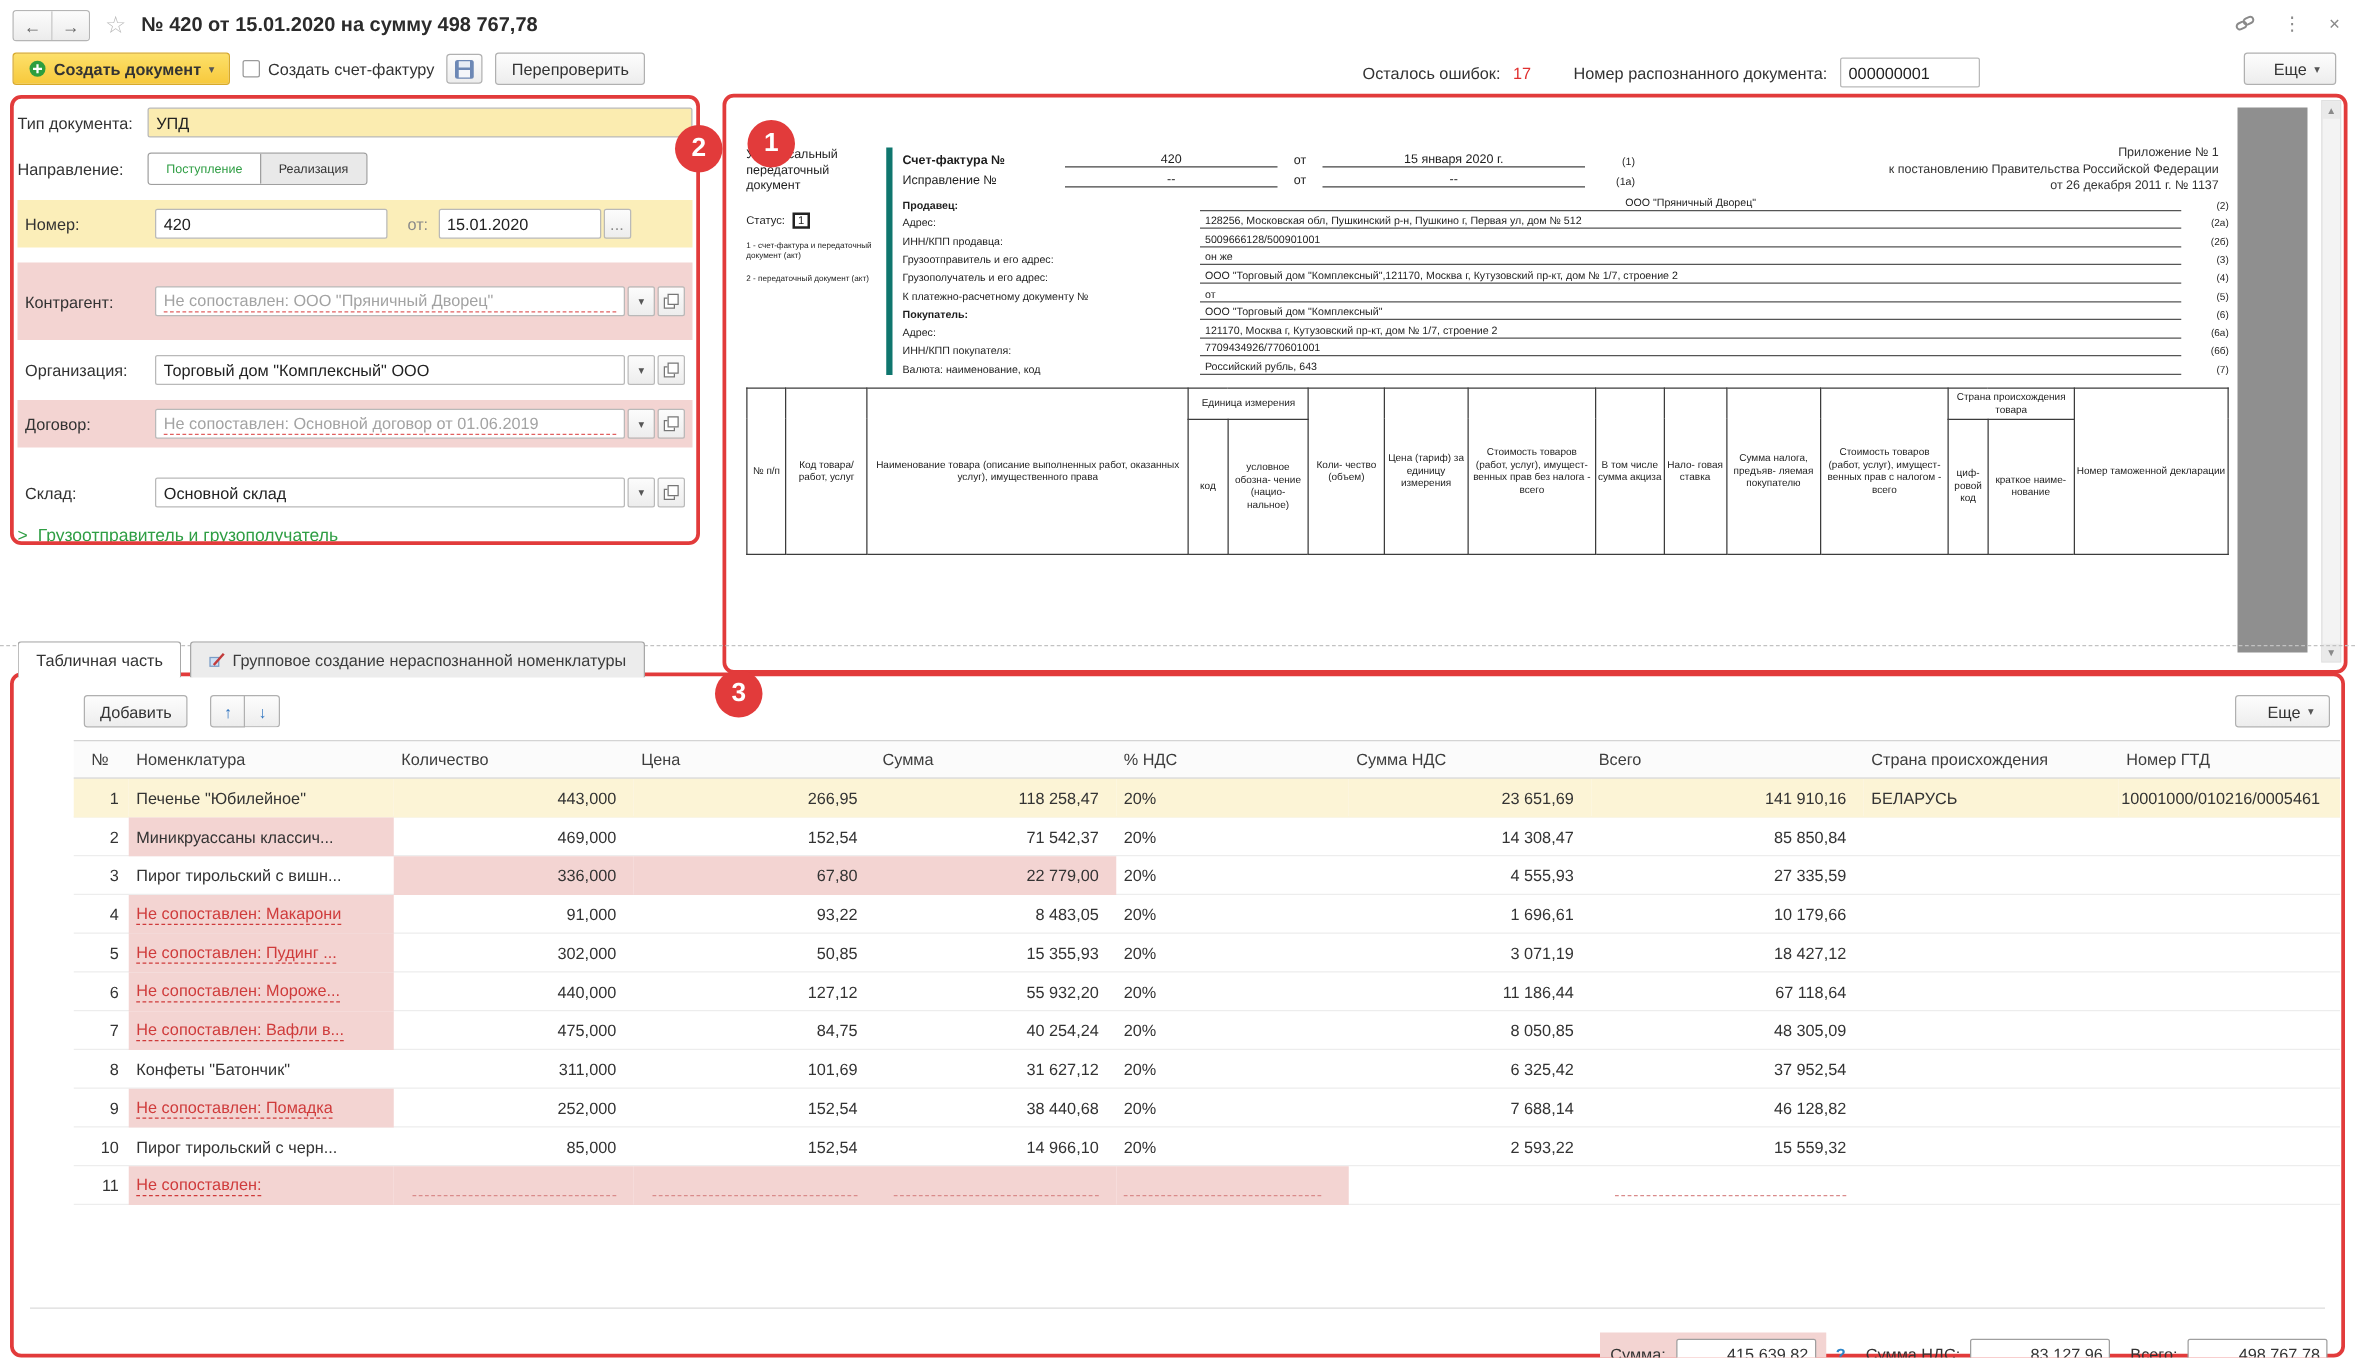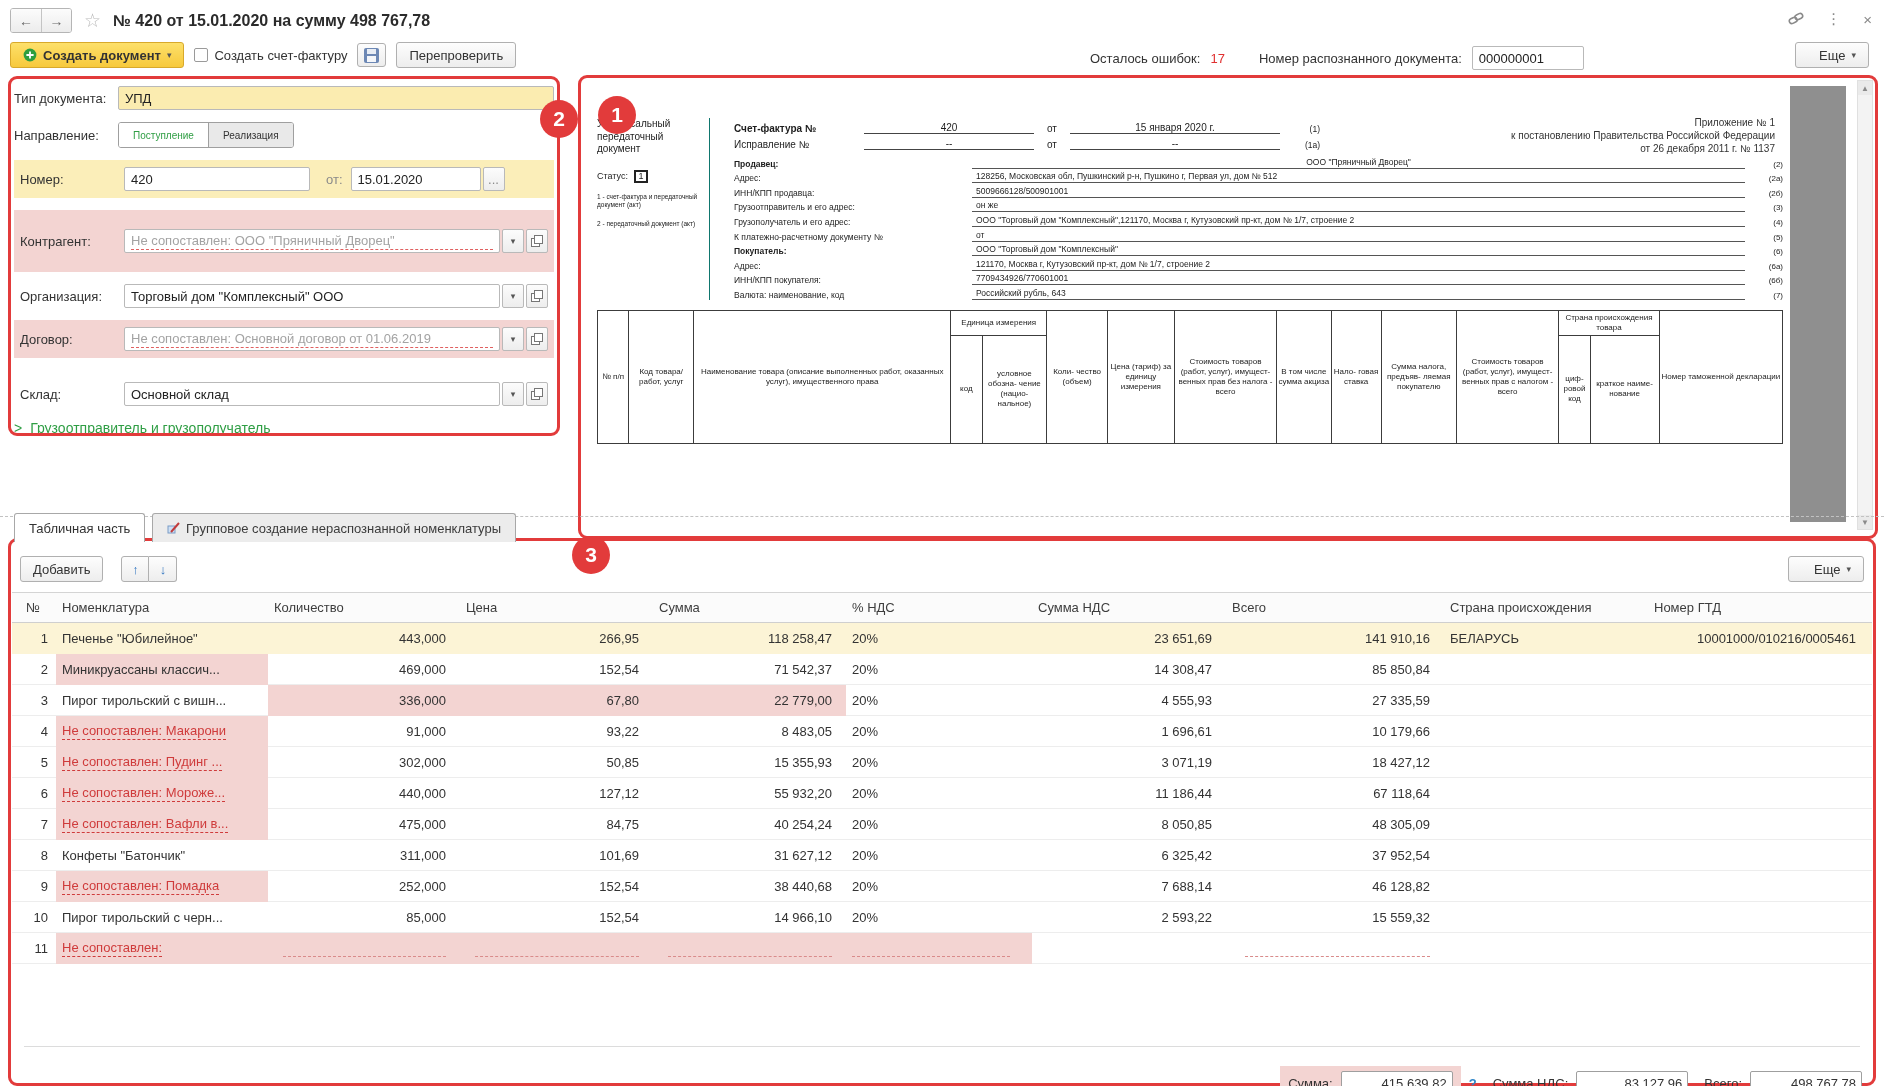--- a/index.html
+++ b/index.html
@@ -68,21 +68,21 @@
   
   #preview { position:absolute; left:581px; top:78px; width:1294px; height:458px; background:#fff; overflow:hidden; }
   .darkband { position:absolute; left:1209px; top:8px; width:56px; height:436px; background:#8f8f8f; }
   .pscroll { position:absolute; right:2px; top:2px; width:16px; height:450px; background:#f3f3f3; border:1px solid #e0e0e0; }
   .pscroll .sa { position:absolute; left:0; width:14px; height:14px; display:flex; align-items:center; justify-content:center;
      color:#8a8a8a; font-size:8px; background:#eaeaea; }
   .doc { position:absolute; left:16px; top:40px; width:1186px; color:#1d1d1d; }
   .doc-top { display:flex; }
   .doc-left { width:112px; flex:none; padding-right:6px; }
   .doc-left .dt { font-size:10px; line-height:1.25; }
-  .doc-main { flex:1; border-left:1px solid #0f766e; padding-left:24px; }
+  .doc-main { flex:1; border-left:5px solid #0f766e; padding-left:8px; }
   .inv-line { display:flex; align-items:flex-end; font-size:10px; height:16px; }
   .inv-line .lbl { width:130px; flex:none; font-weight:bold; }
   .inv-line .u1 { width:170px; text-align:center; border-bottom:1px solid #444; }
   .inv-line .ot { width:36px; text-align:center; }
   .inv-line .u2 { width:210px; text-align:center; border-bottom:1px solid #444; }
   .inv-line .mk { width:40px; text-align:right; font-size:8.5px; }
   .appendix { position:absolute; right:100px; top:38px; width:330px; text-align:right; font-size:10px; line-height:1.3; color:#333; }
   .statusrow { display:flex; align-items:center; gap:6px; margin-top:14px; font-size:9px; }
   .statbox { width:14px; height:13px; border:2px solid #222; display:flex; align-items:center; justify-content:center; font-size:9px; }
   .statnote { font-size:6.5px; line-height:1.35; margin-top:10px; color:#222; }
@@ -434,21 +434,21 @@
   <span>Табличная часть</span>
 </div>
 <div class="tab inactive" style="left:152px;">
   <svg width="13" height="13" viewBox="0 0 13 13">
     <rect x="1" y="4" width="7" height="7" fill="#cfe0f4" stroke="#7a9cc6"></rect>
     <path d="M4 10 L12 1" stroke="#c23b3b" stroke-width="2"></path>
   </svg>
   <span>Групповое создание нераспознанной номенклатуры</span>
 </div>
 
-<div class="abs" style="left:12px; top:542px; width:1860px; height:544px; overflow:hidden;">
+<div class="abs" style="left:12px; top:542px; width:1860px; height:544px; overflow:hidden;padding-left:47px;">
 
   <div style="display:flex; align-items:center; gap:18px; padding:14px 8px 10px 8px;">
     <span class="btn">
         <span>Добавить</span>
       </span>
     <span style="display:inline-flex;">
       <span class="move" style="border-radius:3px 0 0 3px;">
           <span>↑</span>
         </span>
       <span class="move" style="border-radius:0 3px 3px 0; border-left:none;">

